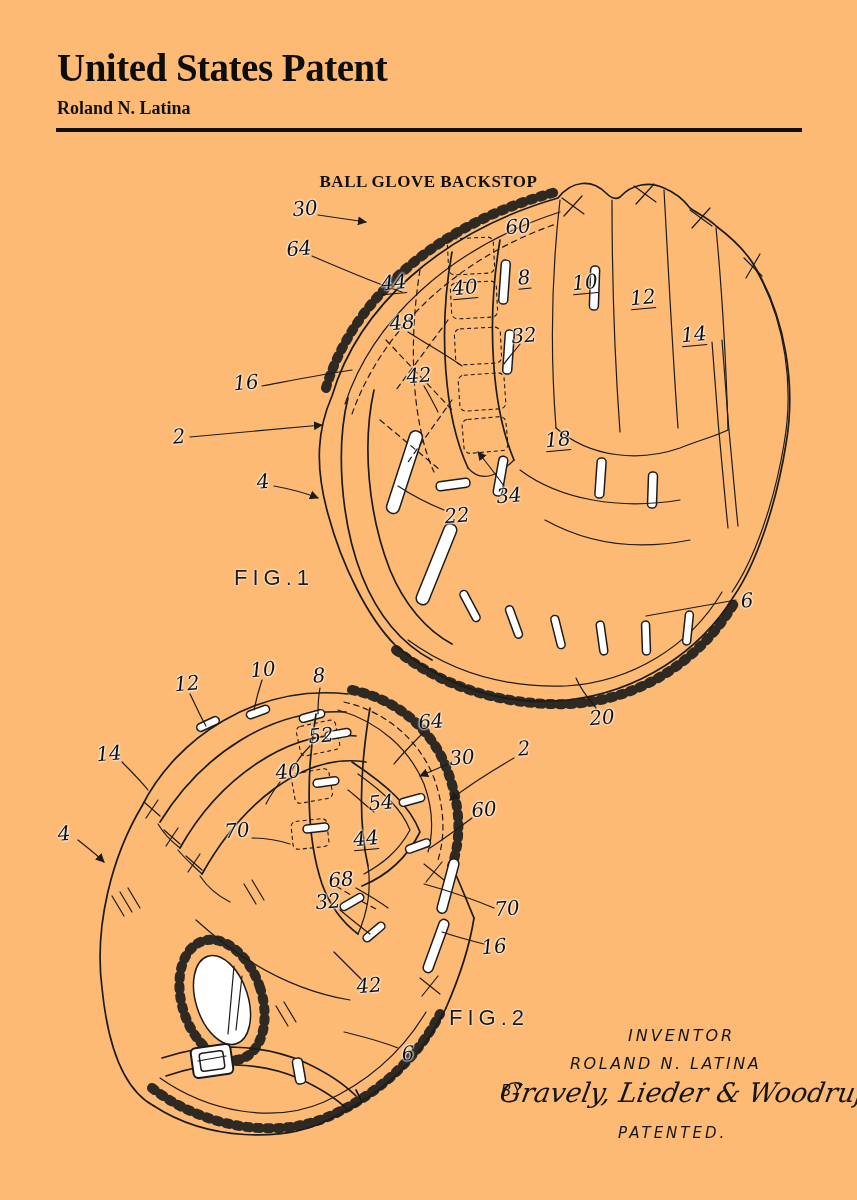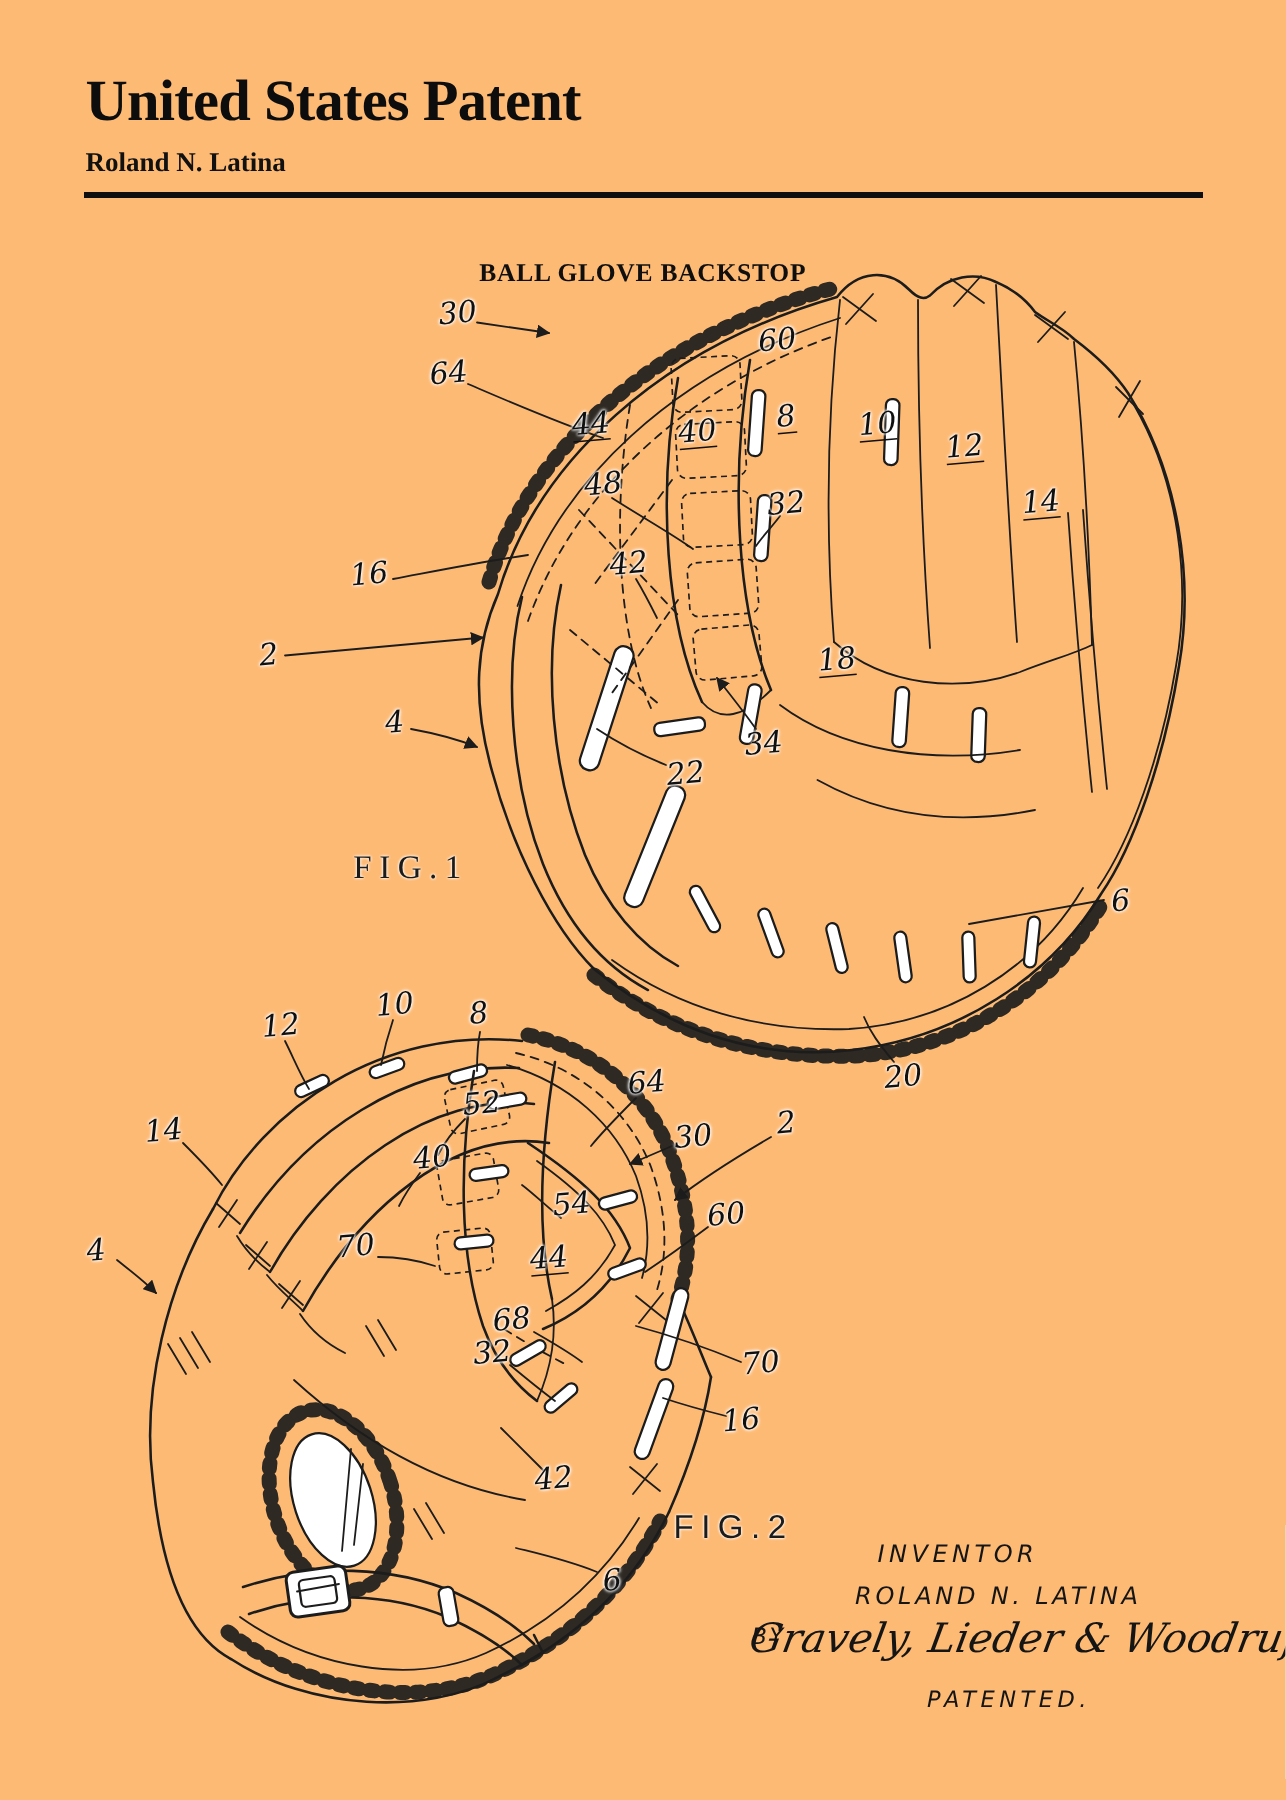--- a/index.html
+++ b/index.html
@@ -57,21 +57,21 @@
     white-space:nowrap;
   }
   .ref-label.u{border-bottom:1.6px solid #101010; padding-bottom:1px;}
   .fig-caption{
     position:absolute; transform:translate(-50%,-50%);
     font:22px/1 "Liberation Sans", sans-serif; letter-spacing:5px; color:#1b1b1b;
     text-shadow:0 0 2px #fff, 0 0 2px #fff; white-space:nowrap;
   }
   
   .sig-inventor-label{
-    position:absolute; left:585px; top:1028px;
+    position:absolute; left:628px; top:1028px;
     font:italic 16px/1 "DejaVu Sans", sans-serif; letter-spacing:3px; color:#151515;text-align:center;
   }
   .sig-inventor-name{
     position:absolute; left:570px; top:1056px;
     font:italic 16px/1 "DejaVu Sans", sans-serif; letter-spacing:2.5px; color:#151515; white-space:nowrap;
   }
   .sig-by{
     position:absolute; left:501px; top:1084px;
     font:italic 15px/1 "DejaVu Sans", sans-serif; letter-spacing:2px; color:#151515;
   }
@@ -282,21 +282,21 @@
       <span class="ref-label" style="left: 524px; top: 336px;">32</span>
       <span class="ref-label" style="left: 246px; top: 383px;">16</span>
       <span class="ref-label" style="left: 419px; top: 376px;">42</span>
       <span class="ref-label" style="left: 179px; top: 437px;">2</span>
       <span class="ref-label" style="left: 263px; top: 482px;">4</span>
       <span class="ref-label u" style="left: 558px; top: 441px;">18</span>
       <span class="ref-label" style="left: 509px; top: 496px;">34</span>
       <span class="ref-label" style="left: 457px; top: 516px;">22</span>
       <span class="ref-label" style="left: 747px; top: 601px;">6</span>
       <span class="ref-label" style="left: 602px; top: 718px;">20</span>
-      <div class="fig-caption" style="left: 274px; top: 578px; font-family: Liberation Serif, serif;">FIG.1</div>
+      <div class="fig-caption" style="left: 274px; top: 578px;">FIG.1</div>
       <span class="ref-label" style="left: 187px; top: 684px;">12</span>
       <span class="ref-label" style="left: 263px; top: 670px;">10</span>
       <span class="ref-label" style="left: 319px; top: 676px;">8</span>
       <span class="ref-label" style="left: 431px; top: 722px;">64</span>
       <span class="ref-label" style="left: 462px; top: 758px;">30</span>
       <span class="ref-label" style="left: 524px; top: 749px;">2</span>
       <span class="ref-label" style="left: 484px; top: 810px;">60</span>
       <span class="ref-label" style="left: 109px; top: 754px;">14</span>
       <span class="ref-label" style="left: 321px; top: 736px;">52</span>
       <span class="ref-label" style="left: 288px; top: 772px;">40</span>

